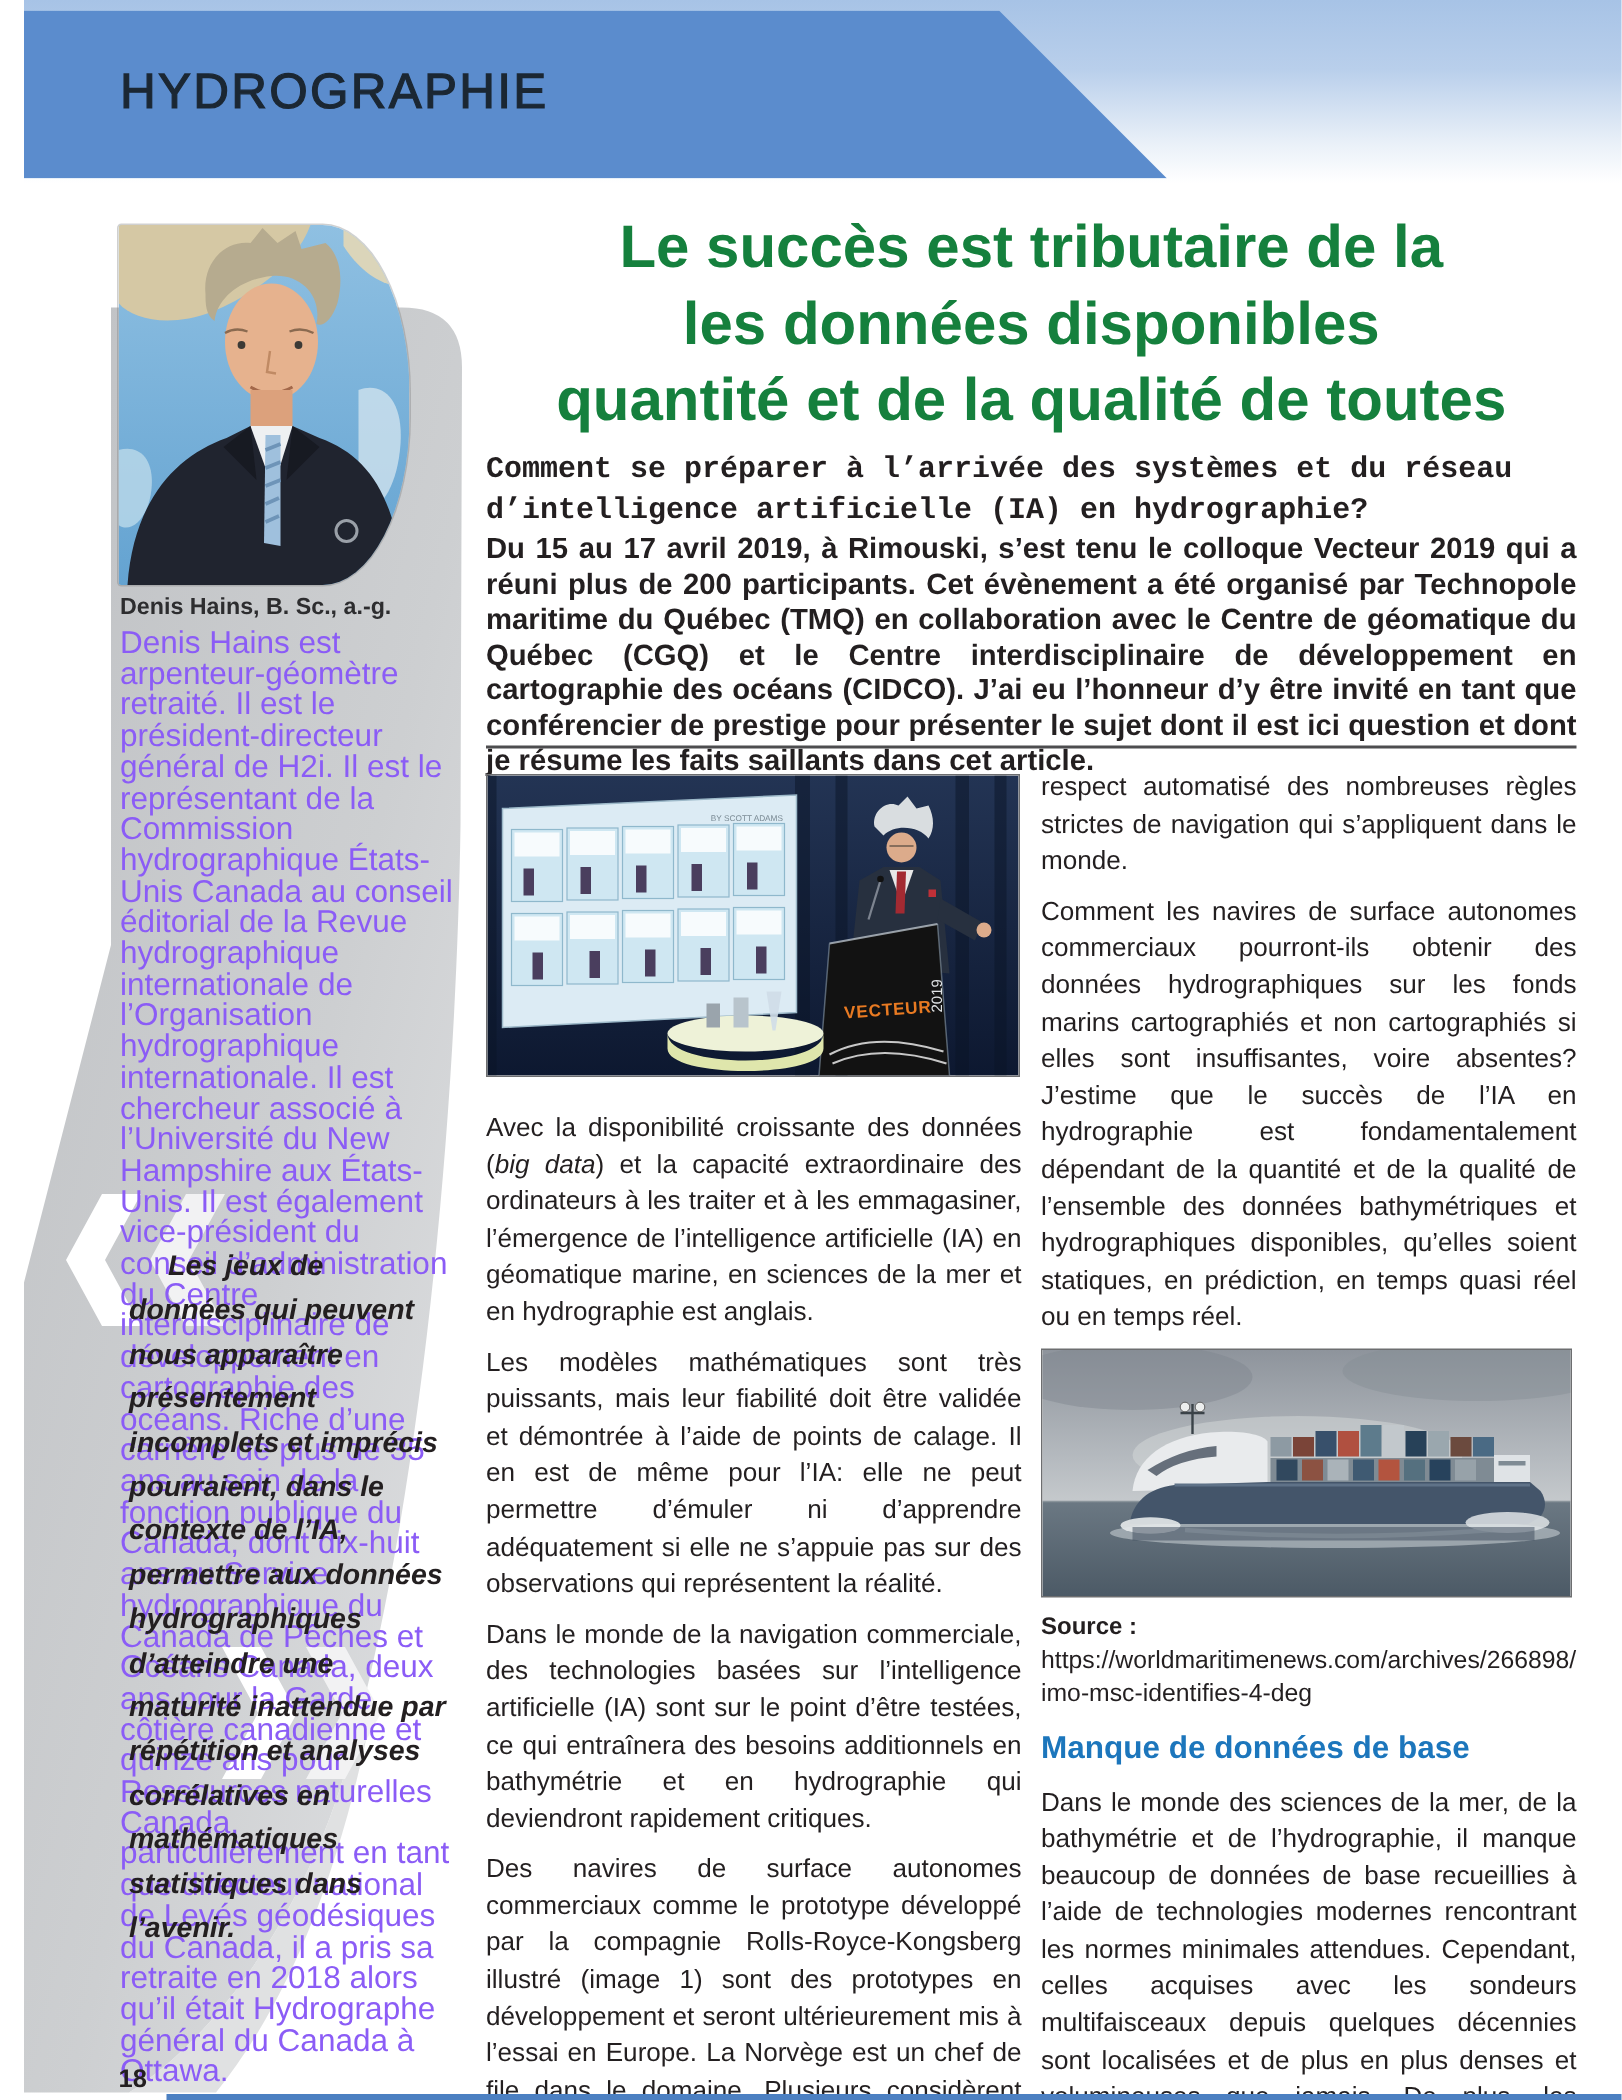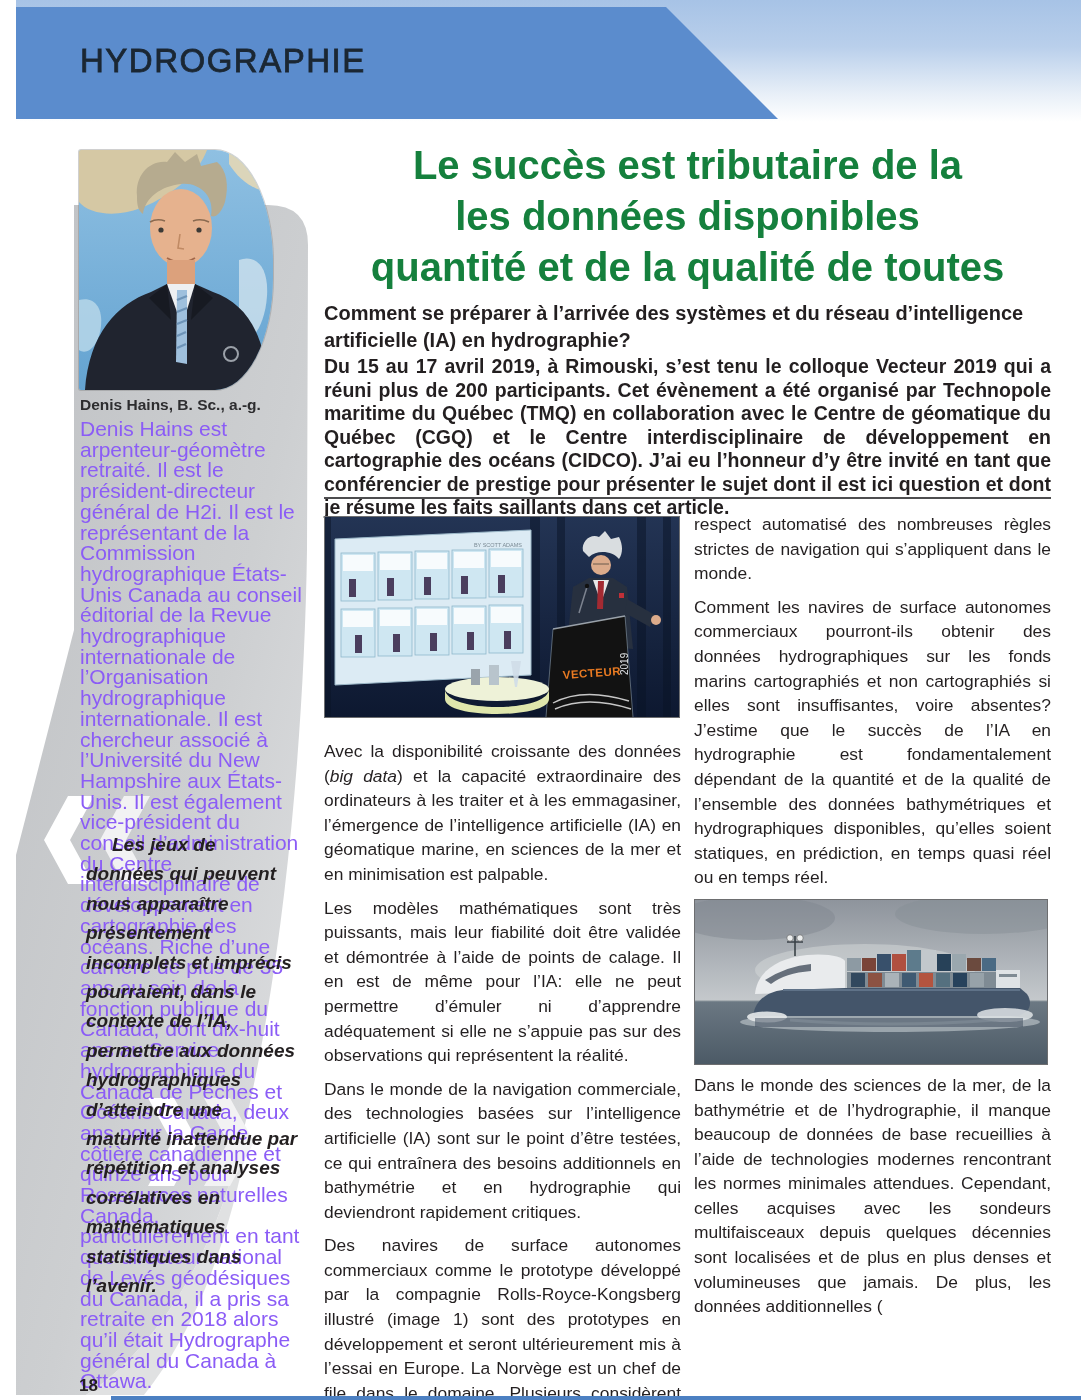--- a/index.html
+++ b/index.html
@@ -11,21 +11,21 @@
   .hdr-grad { position:absolute; top:0; left:0; width:1081px; height:122px;
     background:linear-gradient(#a7c3e6 0%, #b9cfeb 38%, #e9f0f8 78%, #ffffff 100%); }
   .hdr-trap { position:absolute; top:7px; left:0; width:762px; height:112px;
     background:#5b8ccd; clip-path:polygon(0 0, 85.3% 0, 100% 100%, 0 100%); }
   .hdr-title { position:absolute; top:42px; left:64px; font-size:33px; letter-spacing:1.5px;
     color:#1b2733; -webkit-text-stroke:0.8px #1b2733; }
   
   .title { position:absolute; top:140px; left:308px; width:727px; text-align:center;
     font-size:40px; line-height:51px; font-weight:bold; color:#15803d; }
   .subtitle { position:absolute; top:300px; left:308px; width:727px;
-    font-size:20px; line-height:27px; font-weight:bold; color:#231f20; }
+    font-size:20px; line-height:27px; font-weight:bold; color:#231f20;font-family:Liberation Mono, monospace; }
   .lede { position:absolute; top:355px; left:308px; width:727px; text-align:justify;
     font-size:19.5px; line-height:23.5px; font-weight:bold; color:#231f20; }
   .rule { position:absolute; top:497px; left:308px; width:727px; height:2px; background:#4d4d4f; }
   .col { position:absolute; width:357px; font-size:17.4px; line-height:24.6px;
     text-align:justify; color:#231f20; }
   .col-left  { top:516px; left:308px; }
   .col-right { top:512px; left:678px; }
   .col p { margin:0 0 9px 0; }
   .photo-frame { border:1px solid #6d6e70; display:block; }
   .conf-photo { margin:0 0 21px 0; }
@@ -212,21 +212,21 @@
         <path d="M228 186 Q258 170 304 184 M230 192 Q262 178 306 192" stroke="#e8e8e8" stroke-width="1.4" fill="none" opacity="0.85"></path>
       </g>
       <g>
         <ellipse cx="172" cy="172" rx="52" ry="12" fill="#eef2d8"></ellipse>
         <path d="M120 172 C120 196 224 196 224 172 L224 182 C224 202 120 202 120 182 Z" fill="#dfe6ac"></path>
         <rect x="146" y="152" width="9" height="16" fill="#9aa4ac"></rect>
         <rect x="164" y="148" width="10" height="20" fill="#b8c4cc"></rect>
         <polygon points="186,144 196,144 192,170 190,170" fill="#cfdde8" opacity="0.9"></polygon>
       </g>
     </svg>
-    <p><span>Avec la disponibilité croissante des données (</span><span class="it">big data</span><span>) et la capacité extraordinaire des ordinateurs à les traiter et à les emmagasiner, l’émergence de l’intelligence artificielle (IA) en géomatique marine, en sciences de la mer et en minimisation est palpable.</span></p>
+    <p><span>Avec la disponibilité croissante des données (</span><span class="it">big data</span><span>) et la capacité extraordinaire des ordinateurs à les traiter et à les emmagasiner, l’émergence de l’intelligence artificielle (IA) en géomatique marine, en sciences de la mer et en hydrographie est anglais.</span></p>
     <p>Les modèles mathématiques sont très puissants, mais leur fiabilité doit être validée et démontrée à l’aide de points de calage. Il en est de même pour l’IA: elle ne peut permettre d’émuler ni d’apprendre adéquatement si elle ne s’appuie pas sur des observations qui représentent la réalité.</p>
     <p>Dans le monde de la navigation commerciale, des technologies basées sur l’intelligence artificielle (IA) sont sur le point d’être testées, ce qui entraînera des besoins additionnels en bathymétrie et en hydrographie qui deviendront rapidement critiques.</p>
     <p>Des navires de surface autonomes commerciaux comme le prototype développé par la compagnie Rolls-Royce-Kongsberg illustré (image 1) sont des prototypes en développement et seront ultérieurement mis à l’essai en Europe. La Norvège est un chef de file dans le domaine. Plusieurs considèrent que ces navires autonomes de surface commerciaux permettent des économies d’échelle en carburant, l’optimisation de routes de transport, la réduction d’émissions de gaz à effet de serre et la minimisation de risques en raison du</p>
   </div>
 
   <div class="col col-right">
     <p>respect automatisé des nombreuses règles strictes de navigation qui s’appliquent dans le monde.</p>
     <p>Comment les navires de surface autonomes commerciaux pourront-ils obtenir des données hydrographiques sur les fonds marins cartographiés et non cartographiés si elles sont insuffisantes, voire absentes? J’estime que le succès de l’IA en hydrographie est fondamentalement dépendant de la quantité et de la qualité de l’ensemble des données bathymétriques et hydrographiques disponibles, qu’elles soient statiques, en prédiction, en temps quasi réel ou en temps réel.</p>
 
     <svg class="photo-frame ship-photo" width="352" height="164" viewBox="0 0 352 164">
@@ -279,19 +279,25 @@
         <rect x="304" y="74" width="18" height="3" fill="#7f8b94"></rect>
         <path d="M58 116 C60 102 70 92 88 90 L150 88 L325 88 L332 94 C336 100 336 106 332 111 L324 116 Z" fill="#44556a"></path>
         <path d="M88 90 L325 90" stroke="#5f7288" stroke-width="2"></path>
         <ellipse cx="72" cy="117" rx="20" ry="5.5" fill="#e5e9ea" opacity="0.9"></ellipse>
         <ellipse cx="310" cy="115" rx="28" ry="7" fill="#dfe4e6" opacity="0.85"></ellipse>
         <path d="M95 120 Q195 128 300 120" stroke="#cdd5d8" stroke-width="3" fill="none" opacity="0.6"></path>
         <rect x="60" y="118" width="268" height="9" fill="#39485a" opacity="0.5"></rect>
       </g>
     </svg>
 
-
+    <div class="source">
+      <b>Source :</b><br>
+      <span>https://worldmaritimenews.com/archives/266898/</span><br>
+      <span>imo-msc-identifies-4-deg</span>
+    </div>
+
+    <h2>Manque de données de base</h2>
 
     <p><span>Dans le monde des sciences de la mer, de la bathymétrie et de l’hydrographie, il manque beaucoup de données de base recueillies à l’aide de technologies modernes rencontrant les normes minimales attendues. Cependant, celles acquises avec les sondeurs multifaisceaux depuis quelques décennies sont localisées et de plus en plus denses et volumineuses que jamais. De plus, les données additionnelles (</span></p>
   </div>
 
   <div class="bottom-bar"></div>
 </div>
 
 </body></html>

